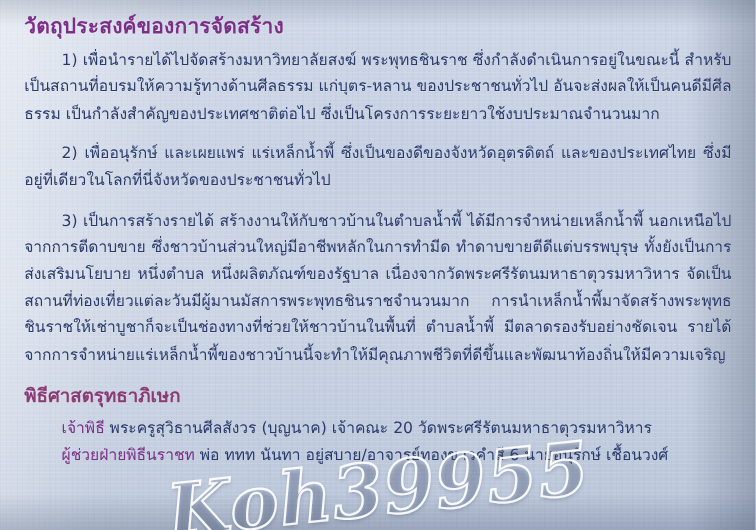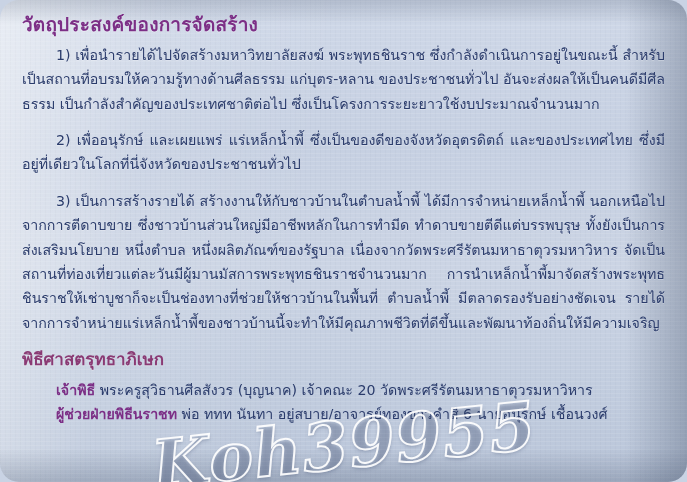--- a/index.html
+++ b/index.html
@@ -14,21 +14,20 @@
     background: #c9d3e4;
   }
   #page {
     position: relative;
     width: 687px;
     height: 482px;
     background:
       linear-gradient(100deg, rgba(255,255,255,0.55) 0%, rgba(255,255,255,0.10) 22%, rgba(255,255,255,0.0) 45%),
       linear-gradient(180deg, #cfd8e8 0%, #c6d0e2 30%, #cbd4e4 55%, #c2cddf 80%, #b9c5d9 100%);
     overflow: hidden;
-    border-radius: 19px;
   }
   
   #page::before {
     content: "";
     position: absolute;
     inset: 0;
     background-image:
       repeating-linear-gradient(0deg, rgba(255,255,255,0.13) 0px, rgba(255,255,255,0.13) 1px, rgba(0,0,0,0.0) 1px, rgba(0,0,0,0.0) 4px),
       repeating-linear-gradient(90deg, rgba(0,0,0,0.02) 0px, rgba(0,0,0,0.02) 1px, rgba(0,0,0,0) 1px, rgba(0,0,0,0) 5px);
     pointer-events: none;
@@ -81,21 +80,21 @@
     margin-top: 6px;
   }
   .sig-line {
     color: #2a3b6b;
     font-size: 14.2px;
     line-height: 1.7;
     text-indent: 34px;
   }
   .sig-line .who {
     color: #7c2f86;
-    font-weight: bold;
+    font-weight: normal;
     text-align: right;
   }
   
   .watermark {
     position: absolute;
     z-index: 6;
     left: 50%;
     top: 445px;
     transform: translate(-50%, -50%) rotate(-6deg);
     font-family: "DejaVu Serif", "Liberation Serif", serif;

